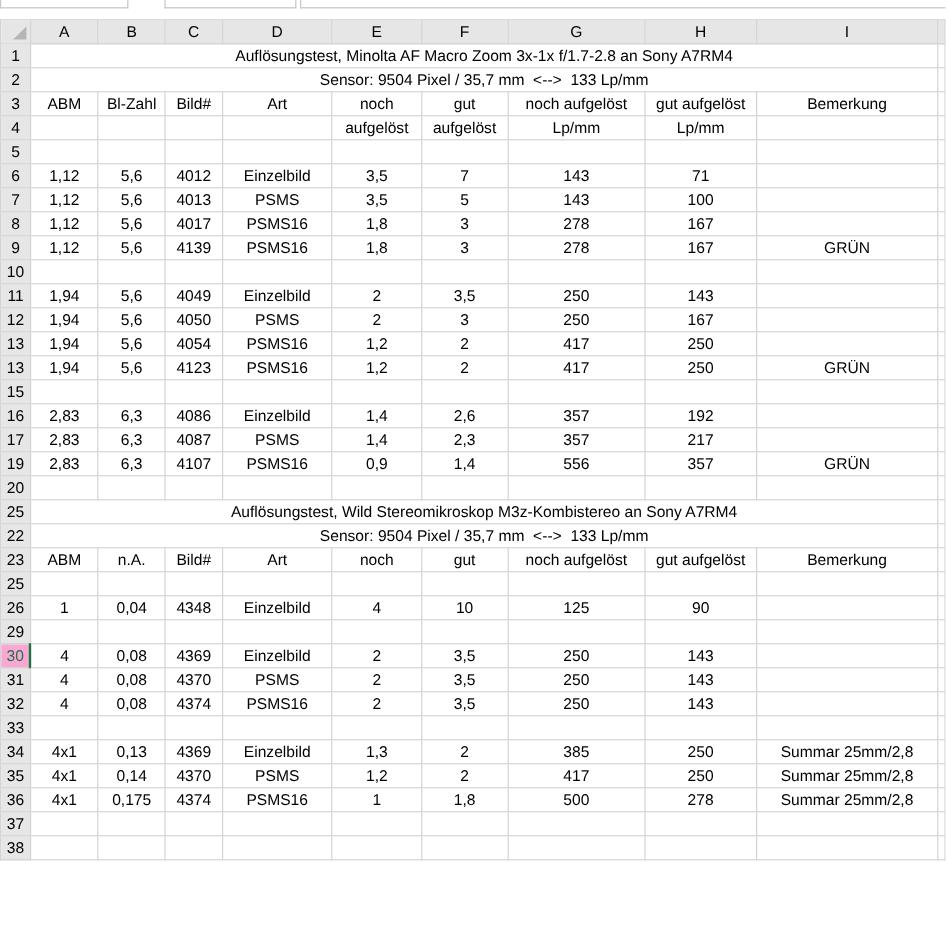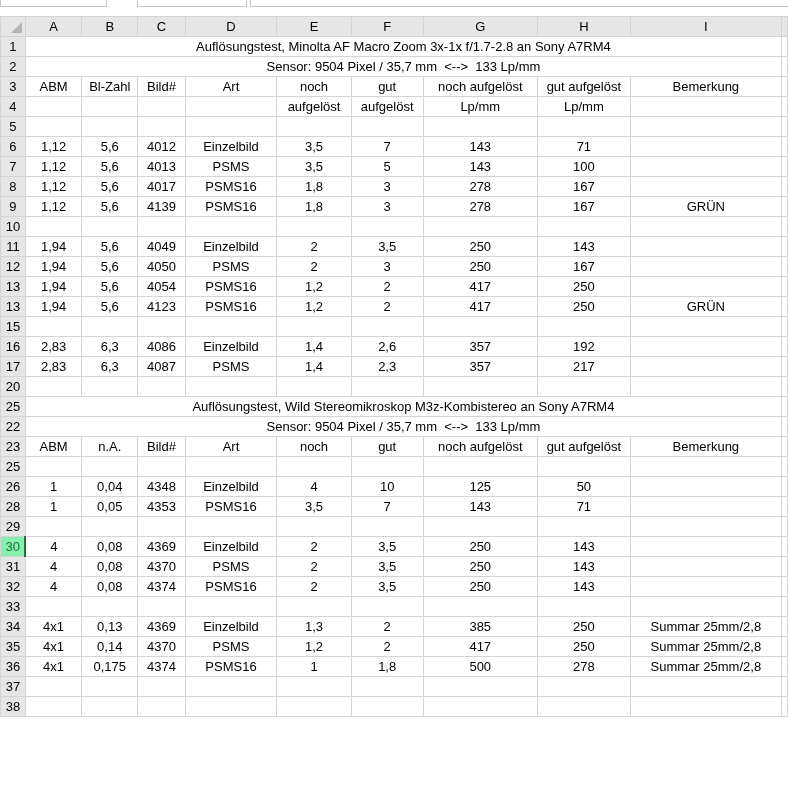--- a/index.html
+++ b/index.html
@@ -19,21 +19,21 @@
   table.grid td, table.grid th {
     border:1px solid #d4d4d4; padding:0; height:19px; font-size:13px; color:#000;
     white-space:nowrap; overflow:visible; text-align:center; font-weight:normal;
     line-height:19px;
   }
   th.colhdr { background:#e6e6e6; color:#222; font-size:13px; border-color:#c6c6c6; height:20px; }
   th.corner { background:#e6e6e6; border-color:#c6c6c6; position:relative; }
   th.corner .tri { position:absolute; right:3px; bottom:3px; width:0; height:0;
      border-left:11px solid transparent; border-bottom:11px solid #b5b5b5; }
   th.rowhdr { background:#e6e6e6; color:#222; border-color:#c6c6c6; text-align:left; padding-left:2px; font-size:13px; }
-  th.rowhdr.sel { color:#217346; border-right:2px solid #217346; background:#86efac; }
+  th.rowhdr.sel { color:#217346; border-right:2px solid #217346; background:#f9a8d4; }
   td.bold { font-weight:bold; }
   td.merged { text-align:center; }
 </style>
 </head>
 <body>
 
 <div class="topbar">
   <div class="box nb"></div>
   <div class="box fx"></div>
   <div class="box fb"></div>
@@ -271,20 +271,33 @@
           <td>4087</td>
           <td>PSMS</td>
           <td>1,4</td>
           <td>2,3</td>
           <td>357</td>
           <td>217</td>
           <td></td>
           <td></td>
         </tr>
         <tr>
+          <th class="rowhdr">19</th>
+          <td>2,83</td>
+          <td>6,3</td>
+          <td>4107</td>
+          <td>PSMS16</td>
+          <td>0,9</td>
+          <td>1,4</td>
+          <td>556</td>
+          <td>357</td>
+          <td>GRÜN</td>
+          <td></td>
+        </tr>
+        <tr>
           <th class="rowhdr">20</th>
           <td></td>
           <td></td>
           <td></td>
           <td></td>
           <td></td>
           <td></td>
           <td></td>
           <td></td>
           <td></td>
@@ -328,34 +341,21 @@
         </tr>
         <tr>
           <th class="rowhdr">26</th>
           <td>1</td>
           <td>0,04</td>
           <td>4348</td>
           <td>Einzelbild</td>
           <td>4</td>
           <td>10</td>
           <td>125</td>
-          <td>50</td>
-          <td></td>
-          <td></td>
-        </tr>
-        <tr>
-          <th class="rowhdr">28</th>
-          <td>1</td>
-          <td>0,05</td>
-          <td>4353</td>
-          <td>PSMS16</td>
-          <td>3,5</td>
-          <td>7</td>
-          <td>143</td>
-          <td>71</td>
+          <td>90</td>
           <td></td>
           <td></td>
         </tr>
         <tr>
           <th class="rowhdr">29</th>
           <td></td>
           <td></td>
           <td></td>
           <td></td>
           <td></td>

